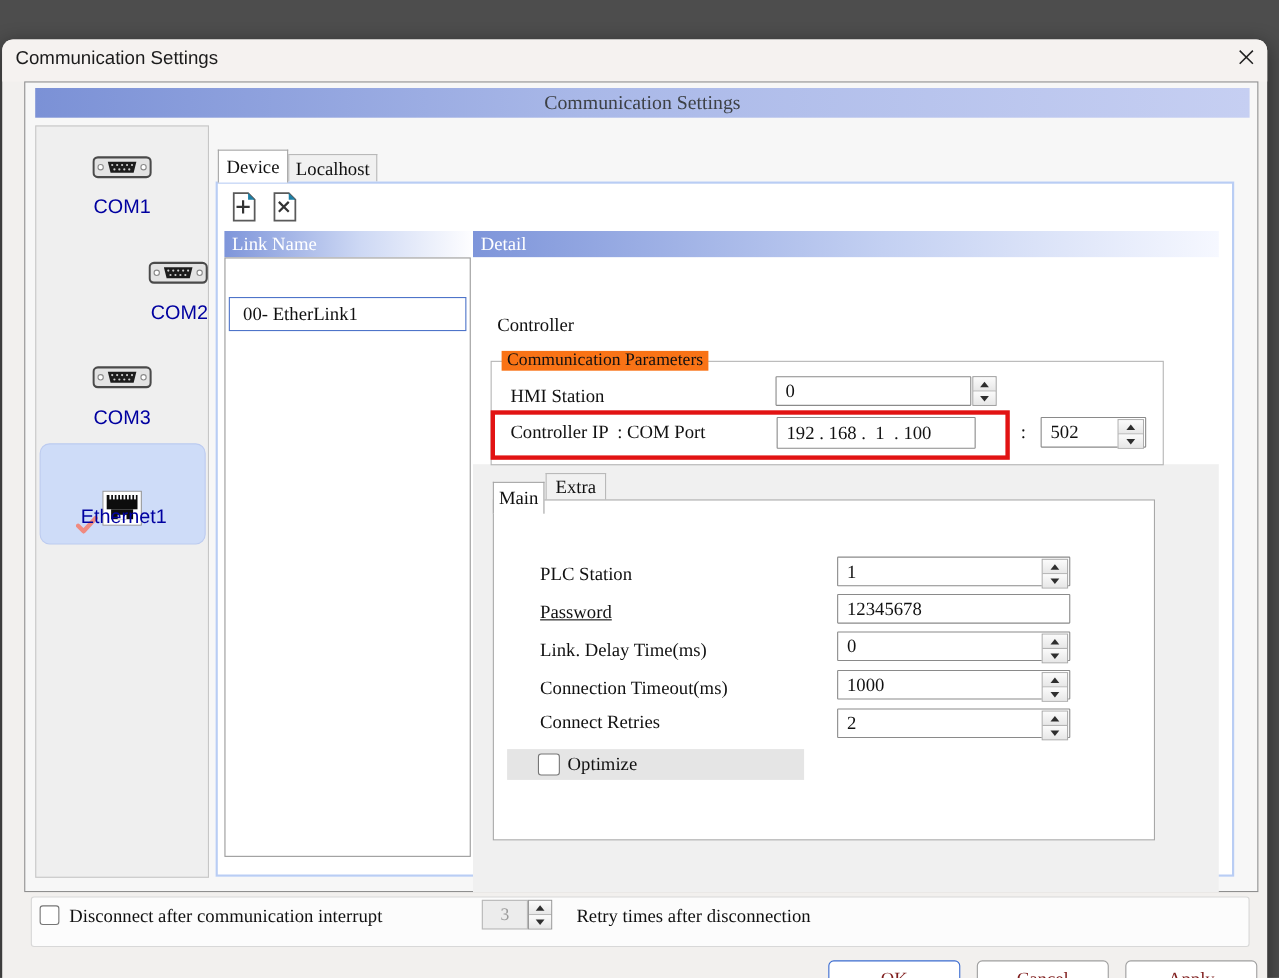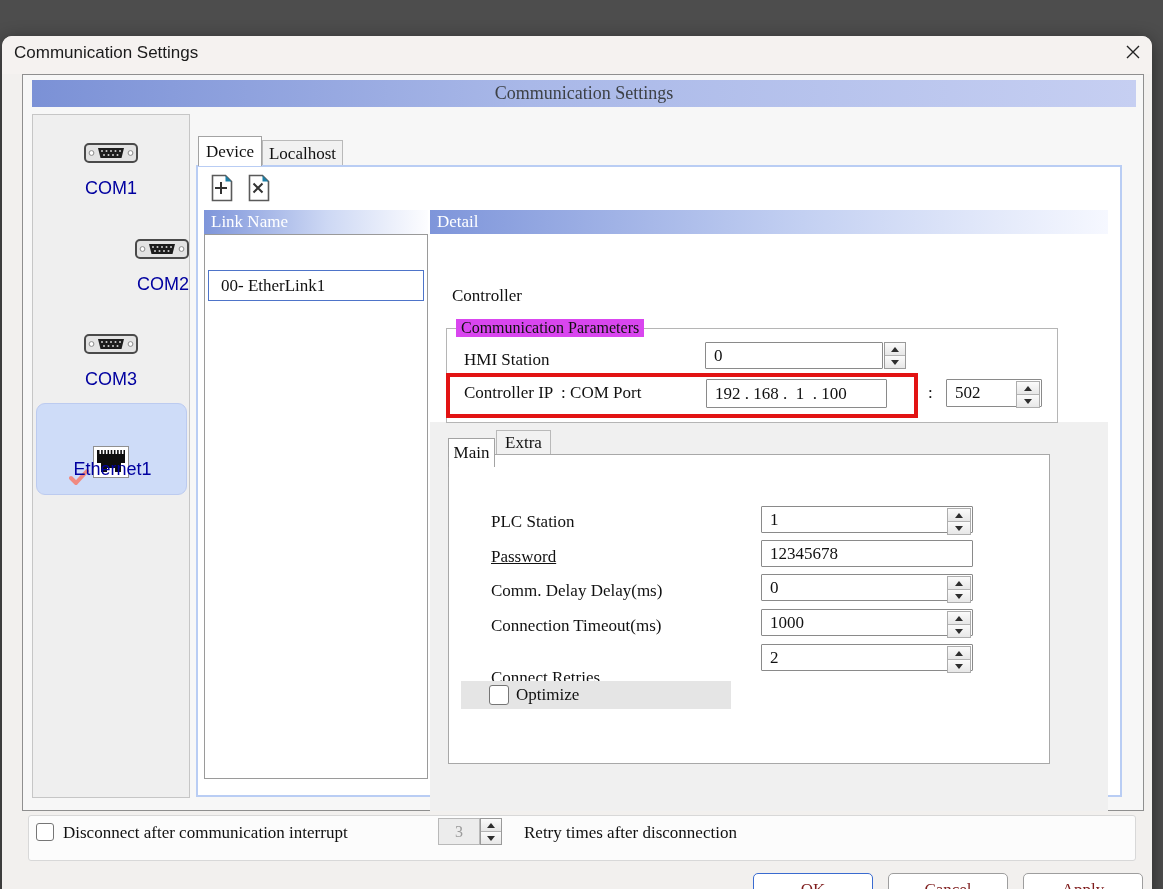--- a/index.html
+++ b/index.html
@@ -34,21 +34,21 @@
             padding-left:12px;font-size:17px;color:#111;background:#fff;cursor:pointer;}
   .detailbody{left:430px;top:202px;width:678px;height:545px;background:#fff;z-index:2;}
   .graypane{left:0px;top:156px;width:678px;height:389px;background:#f0f0f0;}
   .lbl{font-size:17px;color:#111;white-space:pre;}
   .fld{background:#fff;border:1px solid #8a8a8a;font-size:17px;color:#111;display:flex;align-items:center;
        padding:0 8px;border-radius:1px;}
   .combo{left:155px;top:14px;width:390px;height:27px;background:#fff;border:1px solid #8a8a8a;border-radius:4px;
          display:flex;align-items:center;padding:0 8px;cursor:pointer;}
   .combo .val{font-size:17px;color:#111;margin-left:6px;flex:1;}
   .groupbox{left:16px;top:62px;width:612px;height:95px;border:1px solid #b5b5b5;}
-  .legend{left:26px;top:53px;background:#d946ef;padding:0 5px;font-size:16px;color:#111;z-index:3;}
+  .legend{left:26px;top:53px;background:#f97316;padding:0 5px;font-size:16px;color:#111;z-index:3;}
   .redbox{left:16px;top:107px;width:472px;height:45px;border:4px solid var(--highlight-red,#e21313);z-index:4;}
   .spin{width:22px;height:27px;border:1px solid #9a9a9a;background:#f0f0f0;display:flex;flex-direction:column;cursor:pointer;}
   .spin>div{flex:1;display:flex;align-items:center;justify-content:center;background:linear-gradient(#fbfbfb,#e7e7e7);}
   .spin>div:first-child{border-bottom:1px solid #b3b3b3;}
   .tu{width:0;height:0;border-left:4px solid transparent;border-right:4px solid transparent;border-bottom:5px solid #2e2e2e;}
   .td{width:0;height:0;border-left:4px solid transparent;border-right:4px solid transparent;border-top:5px solid #2e2e2e;}
   .mainpanel{left:18px;top:188px;width:602px;height:310px;background:#fff;border:1px solid #a8a8a8;z-index:2;}
   .frow-label{left:42px;font-size:17px;color:#111;white-space:pre;}
   .frow-field{left:312px;width:212px;height:27px;}
   .spin-in{position:absolute;right:1px;top:1px;height:25px;width:22px;border:1px solid #adadad;}
@@ -273,21 +273,21 @@
             <i class="td"></i>
           </div>
       </div>
     </div>
 
     <span class="abs frow-label" style="top:60px;text-decoration:underline;">Password</span>
     <div class="abs fld frow-field" style="top:53px;">
       <span>12345678</span>
     </div>
 
-    <span class="abs frow-label" style="top:94px;">Comm. Delay Delay(ms)</span>
+    <span class="abs frow-label" style="top:94px;">Link. Delay Time(ms)</span>
     <div class="abs fld frow-field" style="top:87px;">
       <span>0</span>
       <div class="spin spin-in">
         <div>
             <i class="tu"></i>
           </div>
         <div>
             <i class="td"></i>
           </div>
       </div>
@@ -299,21 +299,21 @@
       <div class="spin spin-in">
         <div>
             <i class="tu"></i>
           </div>
         <div>
             <i class="td"></i>
           </div>
       </div>
     </div>
 
-    <span class="abs frow-label" style="top:181px;text-decoration:underline;">Connect Retries</span>
+    <span class="abs frow-label" style="top:160px;">Connect Retries</span>
     <div class="abs fld frow-field" style="top:157px;">
       <span>2</span>
       <div class="spin spin-in">
         <div>
             <i class="tu"></i>
           </div>
         <div>
             <i class="td"></i>
           </div>
       </div>

